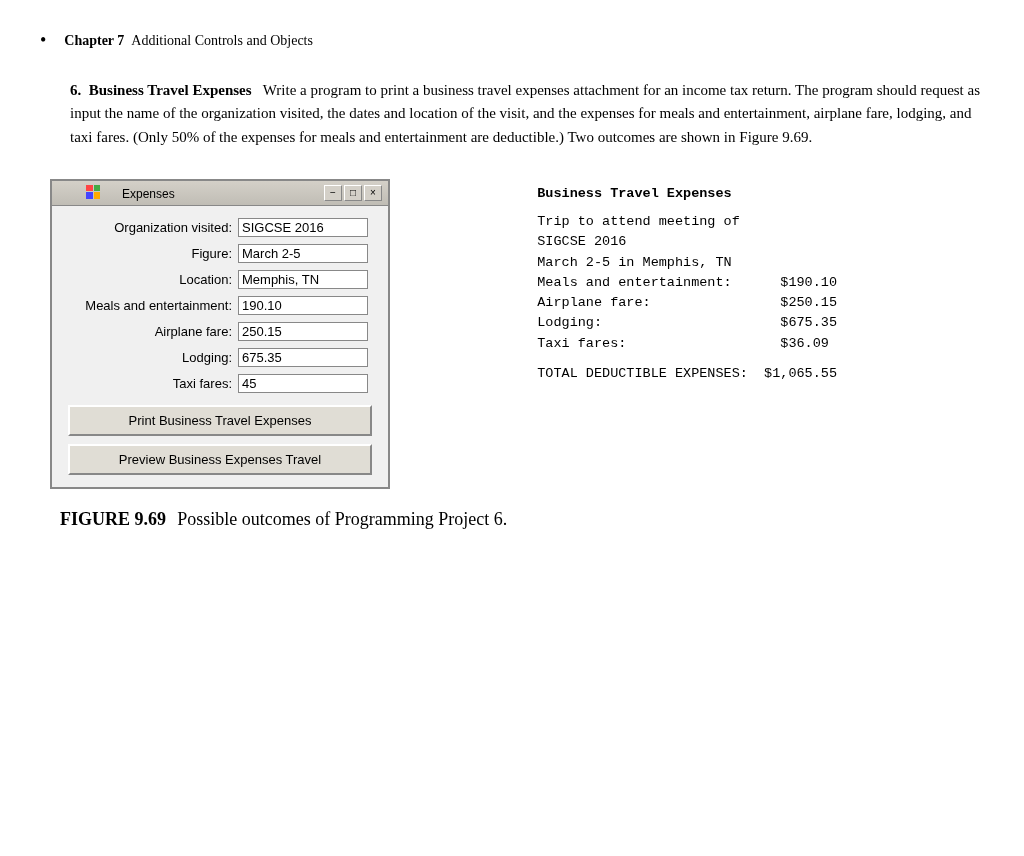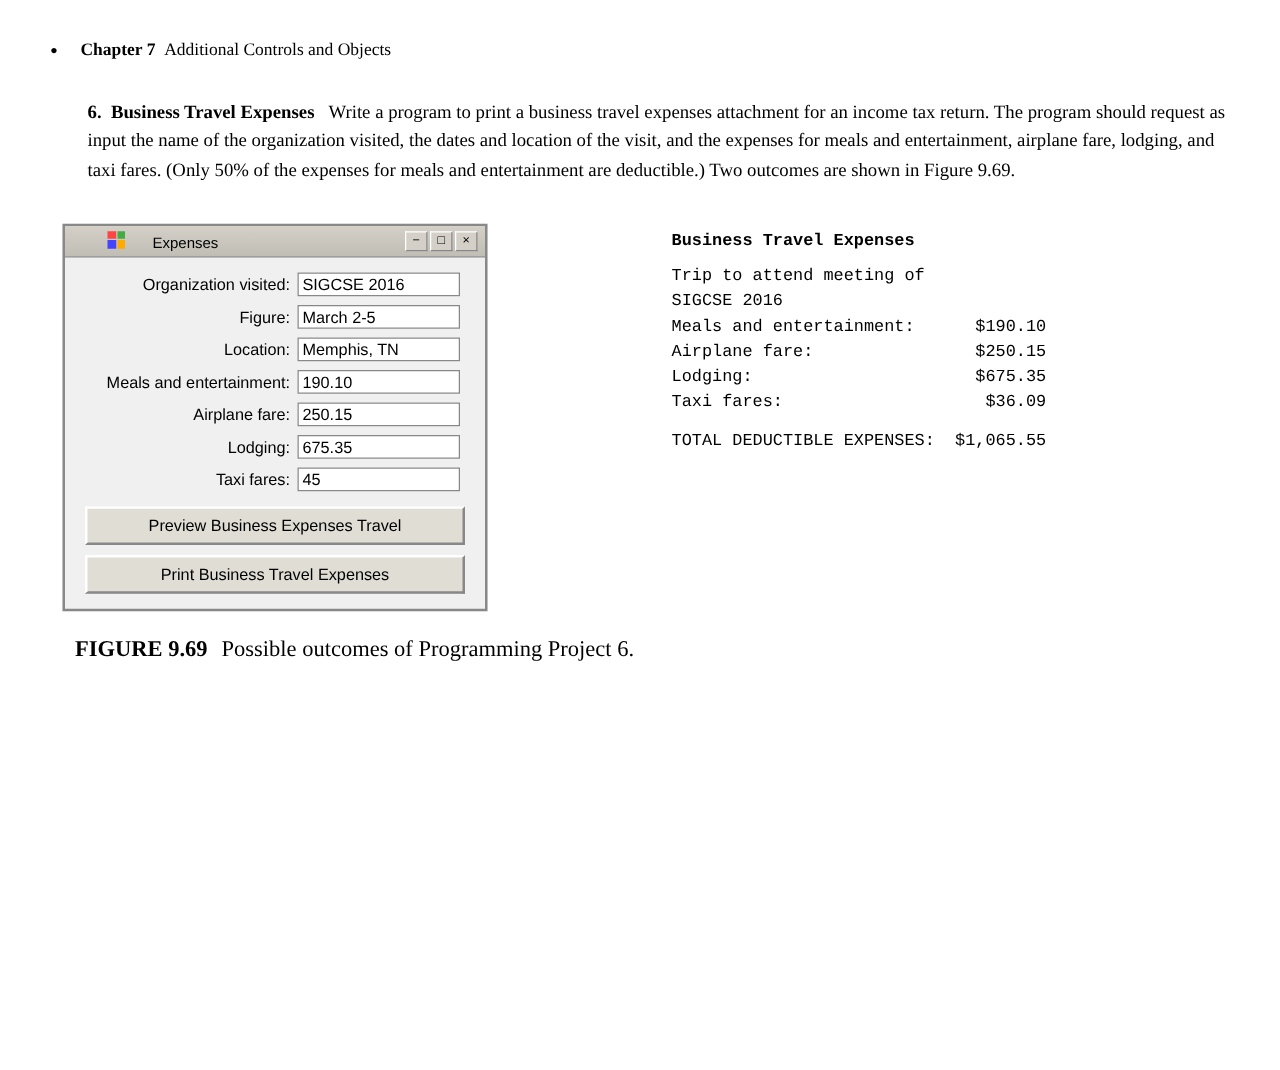--- a/index.html
+++ b/index.html
@@ -159,21 +159,21 @@
     }
     .output-expenses {
       display: flex;
       gap: 10px;
       margin-bottom: 10px;
     }
     .output-labels {
       flex: 1;
     }
     .output-amounts {
-      text-align: right;
+      text-align: left;
       white-space: nowrap;
     }
     .output-totals {
       margin-top: 6px;
     }
     .output-grand-total {
       margin-top: 6px;
       font-weight: normal;
     }
 
@@ -274,37 +274,38 @@
         <div class="form-row">
           <span class="form-label">Lodging:</span>
           <input class="form-input" type="text" value="675.35" style="">
         </div>
         <div class="form-row">
           <span class="form-label">Taxi fares:</span>
           <input class="form-input" type="text" value="45" style="">
         </div>
 
         <div class="form-buttons">
+          <button class="form-action-btn">Print Business Travel Expenses</button>
           <button class="form-action-btn">Preview Business Expenses Travel</button>
-          <button class="form-action-btn">Print Business Travel Expenses</button>
         </div>
       </div>
     </div>
 
     <div class="figure-caption-area">
       <span class="figure-number">FIGURE 9.69</span>
       &nbsp;&nbsp;<span class="figure-caption-text">Possible outcomes of Programming Project 6.</span>
     </div>
   </div>
 
   <div class="output-panel">
     <div class="output-title">Business Travel Expenses</div>
     <div class="output-trip-info">
       <div>Trip to attend meeting of</div>
       <div>SIGCSE 2016</div>
+      <div>March 2-5 in Memphis, TN</div>
     </div>
 
     <div class="output-expenses">
       <div class="output-labels">
         <div>Meals and entertainment:</div>
         <div>Airplane fare:</div>
         <div>Lodging:</div>
         <div>Taxi fares:</div>
       </div>
       <div class="output-amounts">

